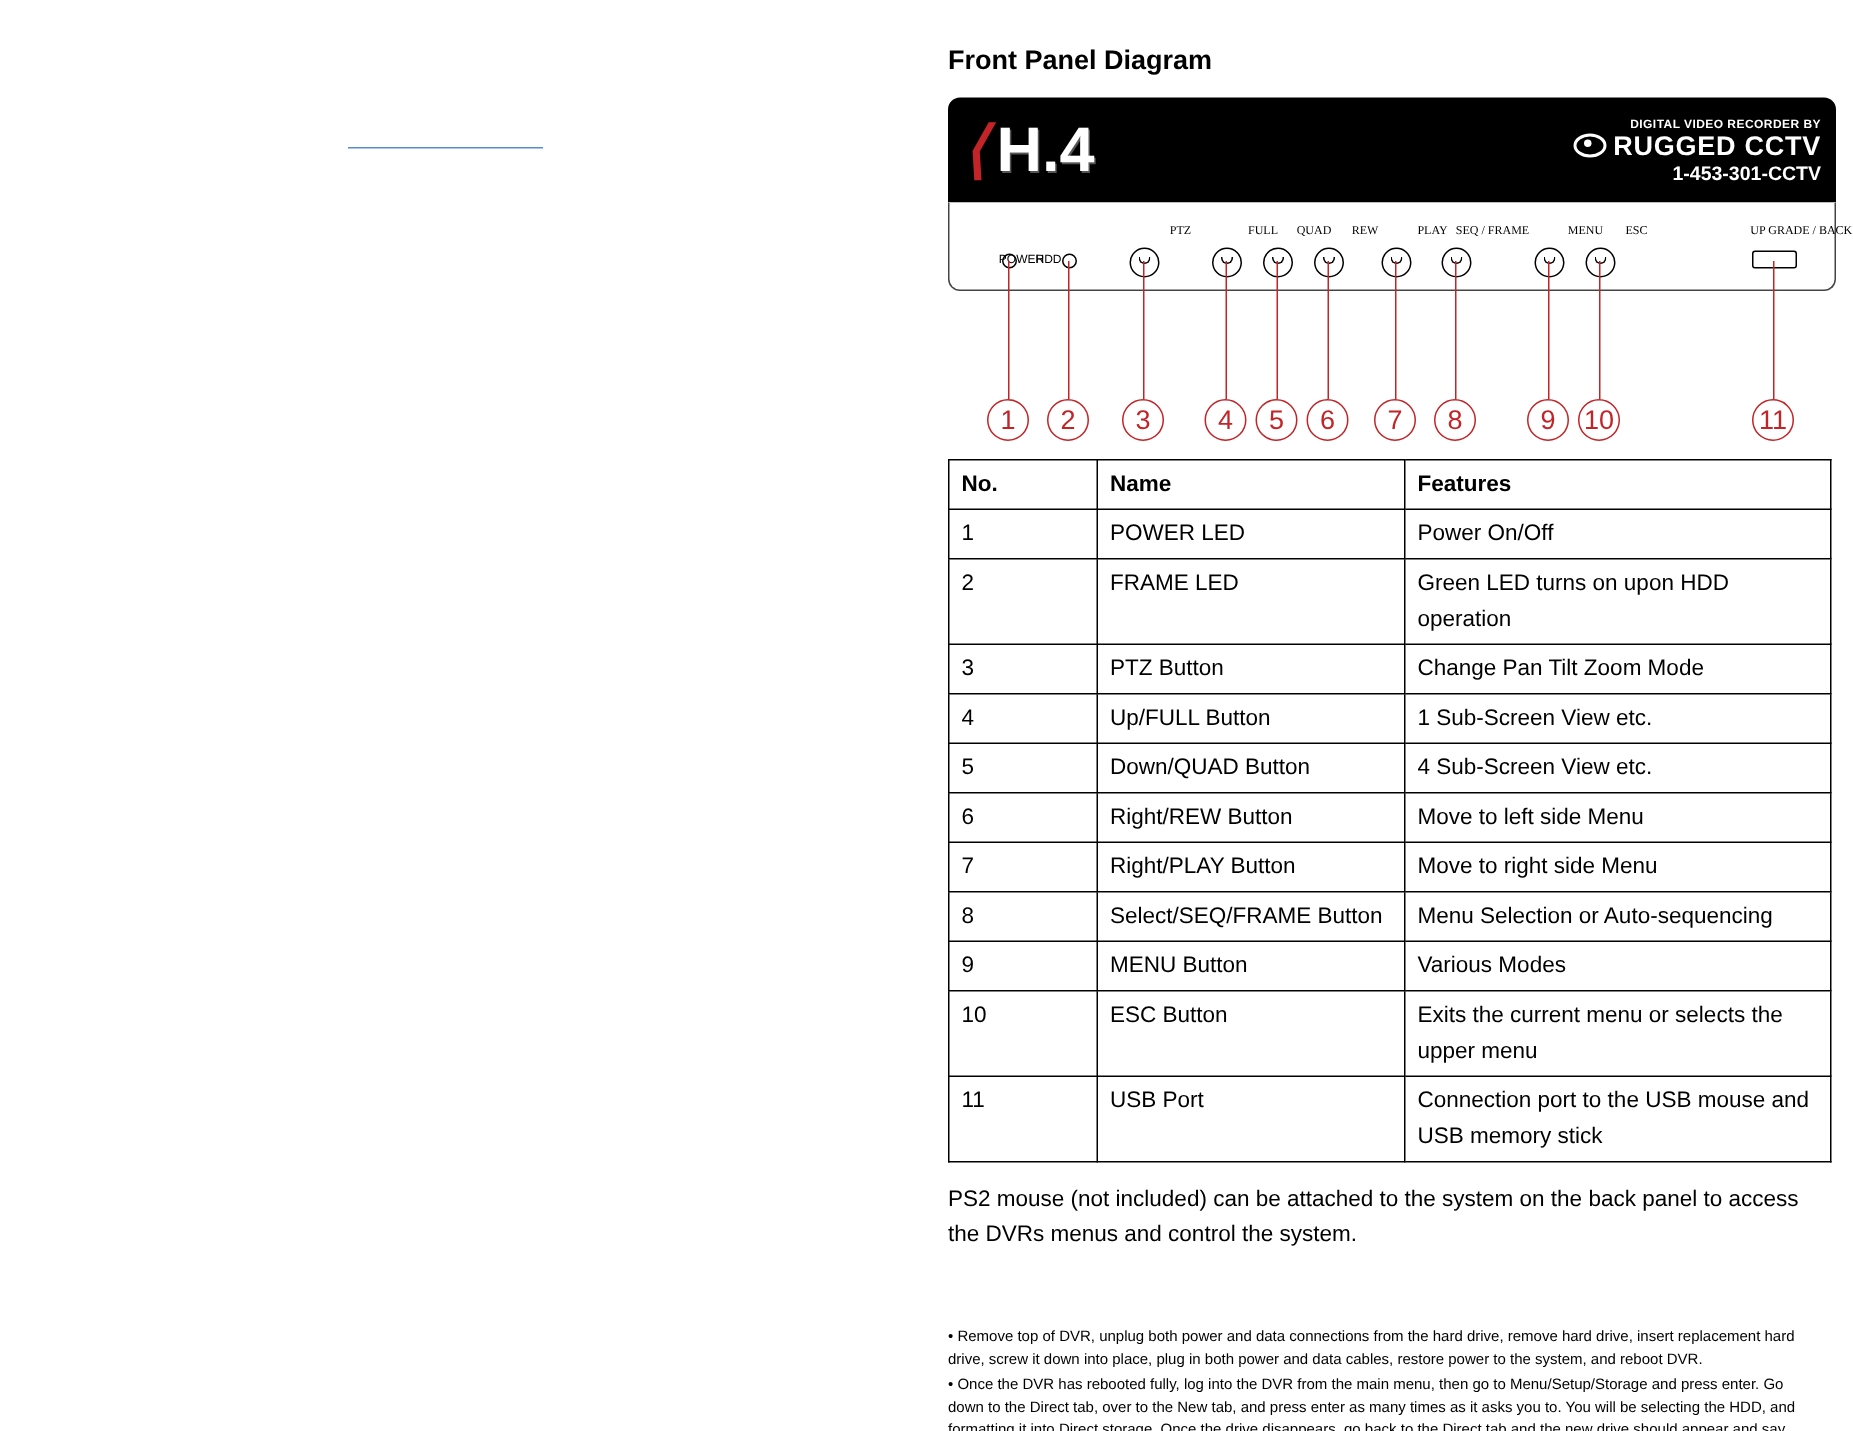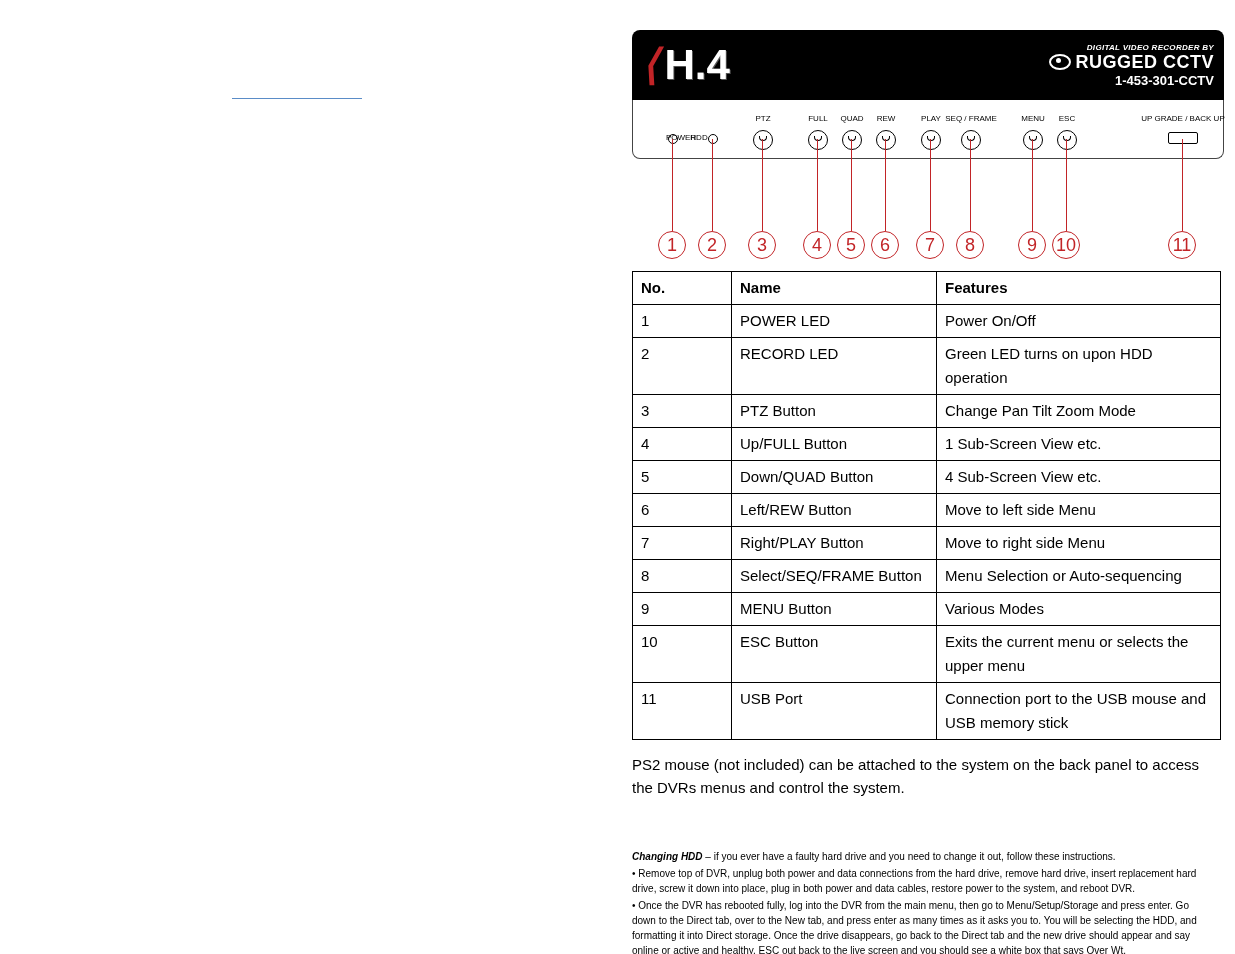--- a/index.html
+++ b/index.html
@@ -61,21 +61,20 @@
     text-shadow: 1px 1px 0 #555;
   }
   .brand {
     text-align: right;
     color: #fff;
   }
   .brand .small {
     font-size: 8px;
     font-weight: bold;
     letter-spacing: 0.3px;
-    font-style: italic;
   }
   .brand .big {
     font-size: 18px;
     font-weight: 900;
     letter-spacing: 0.5px;
     font-family: Arial Black, Arial, sans-serif;
     display: flex;
     align-items: center;
     justify-content: flex-end;
     gap: 4px;
@@ -104,25 +103,26 @@
     background: #fff;
     border: 1px solid #444;
     border-top: none;
     height: 58px;
     position: relative;
     border-radius: 0 0 8px 8px;
   }
   .plabel {
     position: absolute;
     font-size: 8px;
-    font-family: Liberation Sans, sans-serif;
+    font-family: Liberation Serif, serif;
     text-align: center;
     transform: translateX(-50%);
     top: 14px;
     white-space: nowrap;
+    margin-left: 24px;
   }
   .pbtn {
     position: absolute;
     width: 18px;
     height: 18px;
     border: 1px solid #000;
     border-radius: 50%;
     top: 30px;
     transform: translateX(-50%);
   }
@@ -217,20 +217,21 @@
     width: 580px;
   }
   .fine p { margin: 2px 0; }
 </style>
 </head>
 <body>
 
 <div class="blue-line"></div>
 
 <div class="page">
+  <h1>Front Panel Diagram</h1>
 
   <div class="panel-wrap">
     <div class="panel-header">
       <div class="logo-h4">
         <span class="logo-swoosh">⟨</span>
         <span class="logo-text">H.4</span>
       </div>
       <div class="brand">
         <div class="small">DIGITAL VIDEO RECORDER BY</div>
         <div class="big">
@@ -300,41 +301,41 @@
       </tr>
     </thead>
     <tbody id="tbody">
         <tr>
           <td class="col-no">1</td>
           <td class="col-name">POWER LED</td>
           <td>Power On/Off</td>
         </tr>
         <tr>
           <td class="col-no">2</td>
-          <td class="col-name">RECORD LED</td>
+          <td class="col-name">FRAME LED</td>
           <td>Green LED turns on upon HDD operation</td>
         </tr>
         <tr>
           <td class="col-no">3</td>
           <td class="col-name">PTZ Button</td>
           <td>Change Pan Tilt Zoom Mode</td>
         </tr>
         <tr>
           <td class="col-no">4</td>
           <td class="col-name">Up/FULL Button</td>
           <td>1 Sub-Screen View etc.</td>
         </tr>
         <tr>
           <td class="col-no">5</td>
           <td class="col-name">Down/QUAD Button</td>
           <td>4 Sub-Screen View etc.</td>
         </tr>
         <tr>
           <td class="col-no">6</td>
-          <td class="col-name">Left/REW Button</td>
+          <td class="col-name">Right/REW Button</td>
           <td>Move to left side Menu</td>
         </tr>
         <tr>
           <td class="col-no">7</td>
           <td class="col-name">Right/PLAY Button</td>
           <td>Move to right side Menu</td>
         </tr>
         <tr>
           <td class="col-no">8</td>
           <td class="col-name">Select/SEQ/FRAME Button</td>
@@ -354,21 +355,18 @@
           <td class="col-no">11</td>
           <td class="col-name">USB Port</td>
           <td>Connection port to the USB mouse and USB memory stick</td>
         </tr>
       </tbody>
   </table>
 
   <p class="note">PS2 mouse (not included) can be attached to the system on the back panel to access the DVRs menus and control the system.</p>
 
   <div class="fine">
-    <p>
-      <strong><em>Changing HDD</em></strong><span> – if you ever have a faulty hard drive and you need to change it out, follow these instructions.</span>
-    </p>
     <div id="fine-lines">
         <p>• Remove top of DVR, unplug both power and data connections from the hard drive, remove hard drive, insert replacement hard drive, screw it down into place, plug in both power and data cables, restore power to the system, and reboot DVR.</p>
         <p>• Once the DVR has rebooted fully, log into the DVR from the main menu, then go to Menu/Setup/Storage and press enter.  Go down to the Direct tab, over to the New tab, and press enter as many times as it asks you to.  You will be selecting the HDD, and formatting it into Direct storage.  Once the drive disappears, go back to the Direct tab and the new drive should appear and say online or active and healthy. ESC out back to the live screen and you should see a white box that says Over Wt.</p>
       </div>
   </div>
 </div>
 
 </body></html>

